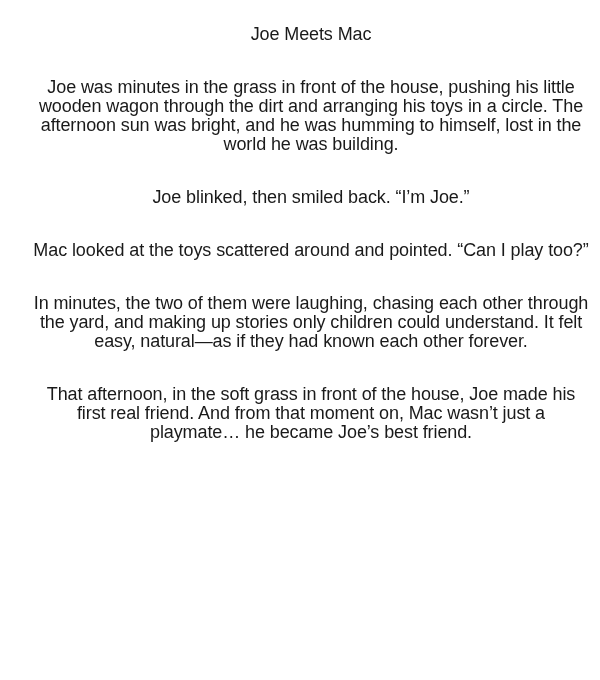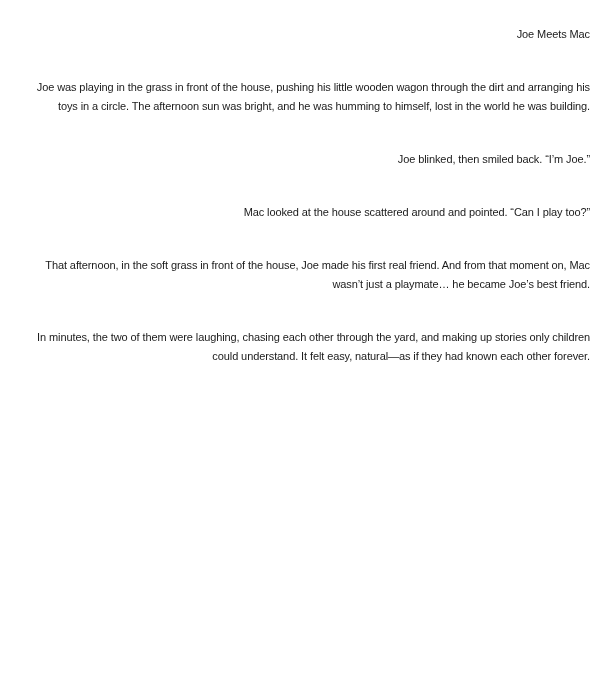--- a/index.html
+++ b/index.html
@@ -17,41 +17,41 @@
     box-sizing: border-box;
     width: 600px;
     height: 680px;
     padding: 25px 10px 0 32px;
     background: #ffffff;
   }
   .doc-title,
   .doc-paragraph {
     max-width: 558px;
     margin: 0 0 34px 0;
-    font-size: 11px;
+    font-size: 18px;
     line-height: 19px;
     letter-spacing: -0.1px;
     font-weight: 400;
     color: #1a1a1a;
-    text-align: right;
+    text-align: center;
     white-space: normal;
     word-spacing: normal;
   }
 </style>
 </head>
 <body>
 
 <div class="page">
   <div class="doc-title">Joe Meets Mac</div>
 
-  <p class="doc-paragraph">Joe was playing in the grass in front of the house, pushing his little wooden wagon through the dirt and arranging his toys in a circle. The afternoon sun was bright, and he was humming to himself, lost in the world he was building.</p>
+  <p class="doc-paragraph">Joe was minutes in the grass in front of the house, pushing his little wooden wagon through the dirt and arranging his toys in a circle. The afternoon sun was bright, and he was humming to himself, lost in the world he was building.</p>
 
 
 
   <p class="doc-paragraph">Joe blinked, then smiled back. “I’m Joe.”</p>
 
-  <p class="doc-paragraph">Mac looked at the house scattered around and pointed. “Can I play too?”</p>
+  <p class="doc-paragraph">Mac looked at the toys scattered around and pointed. “Can I play too?”</p>
 
 
+  <p class="doc-paragraph">In minutes, the two of them were laughing, chasing each other through the yard, and making up stories only children could understand. It felt easy, natural—as if they had known each other forever.</p>
+
   <p class="doc-paragraph">That afternoon, in the soft grass in front of the house, Joe made his first real friend. And from that moment on, Mac wasn’t just a playmate… he became Joe’s best friend.</p>
-
-  <p class="doc-paragraph">In minutes, the two of them were laughing, chasing each other through the yard, and making up stories only children could understand. It felt easy, natural—as if they had known each other forever.</p>
 </div>
 
 </body></html>

